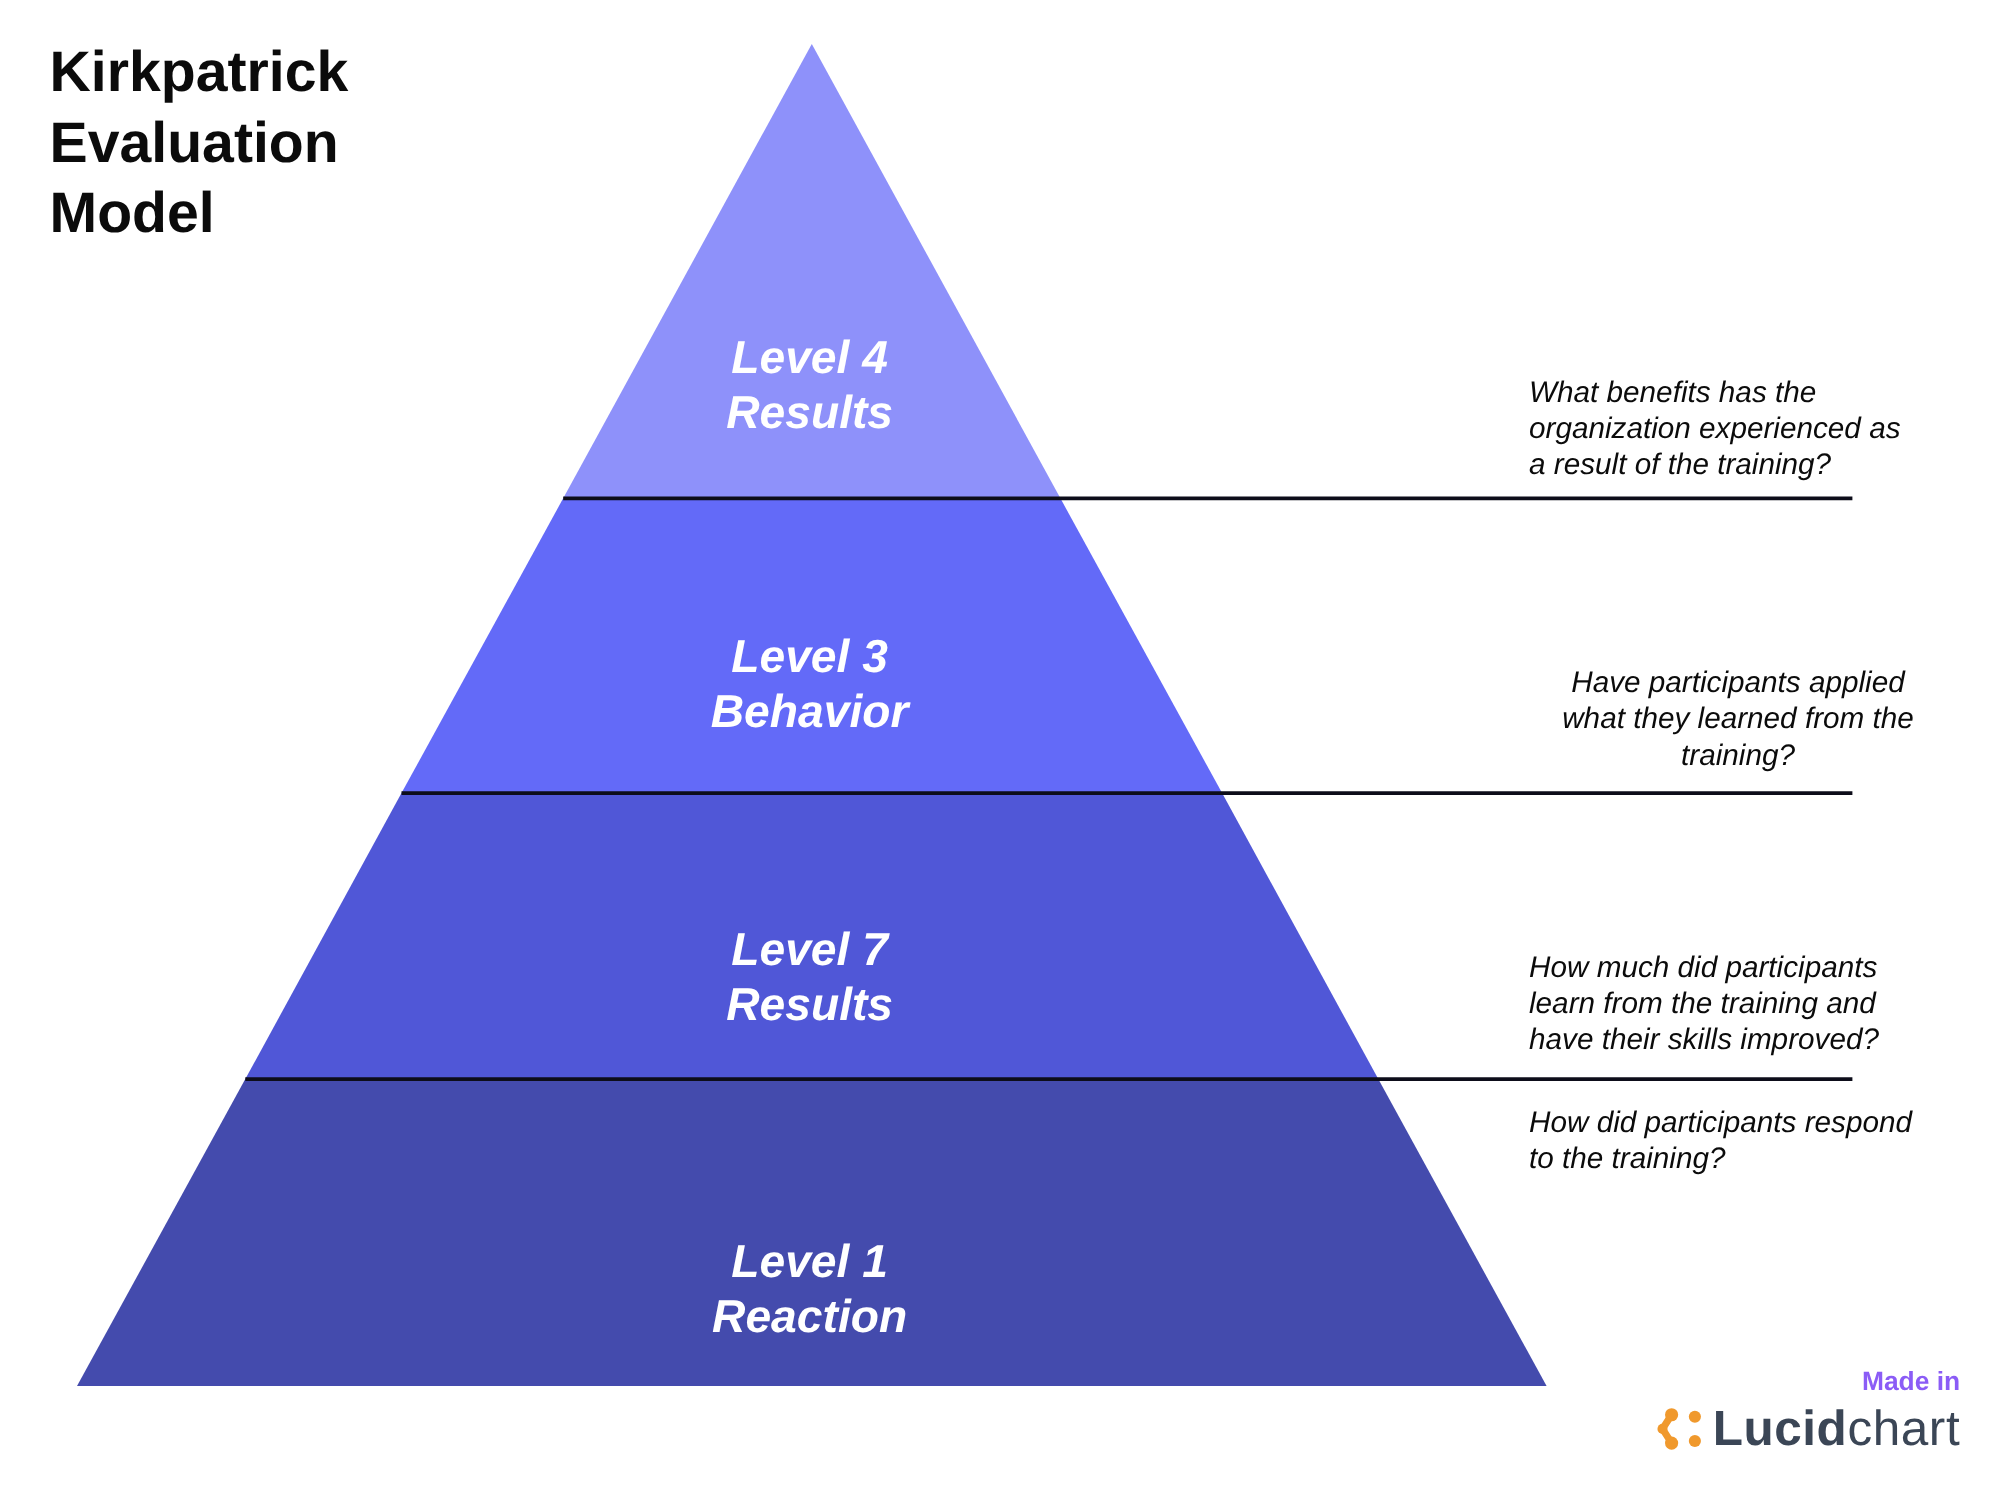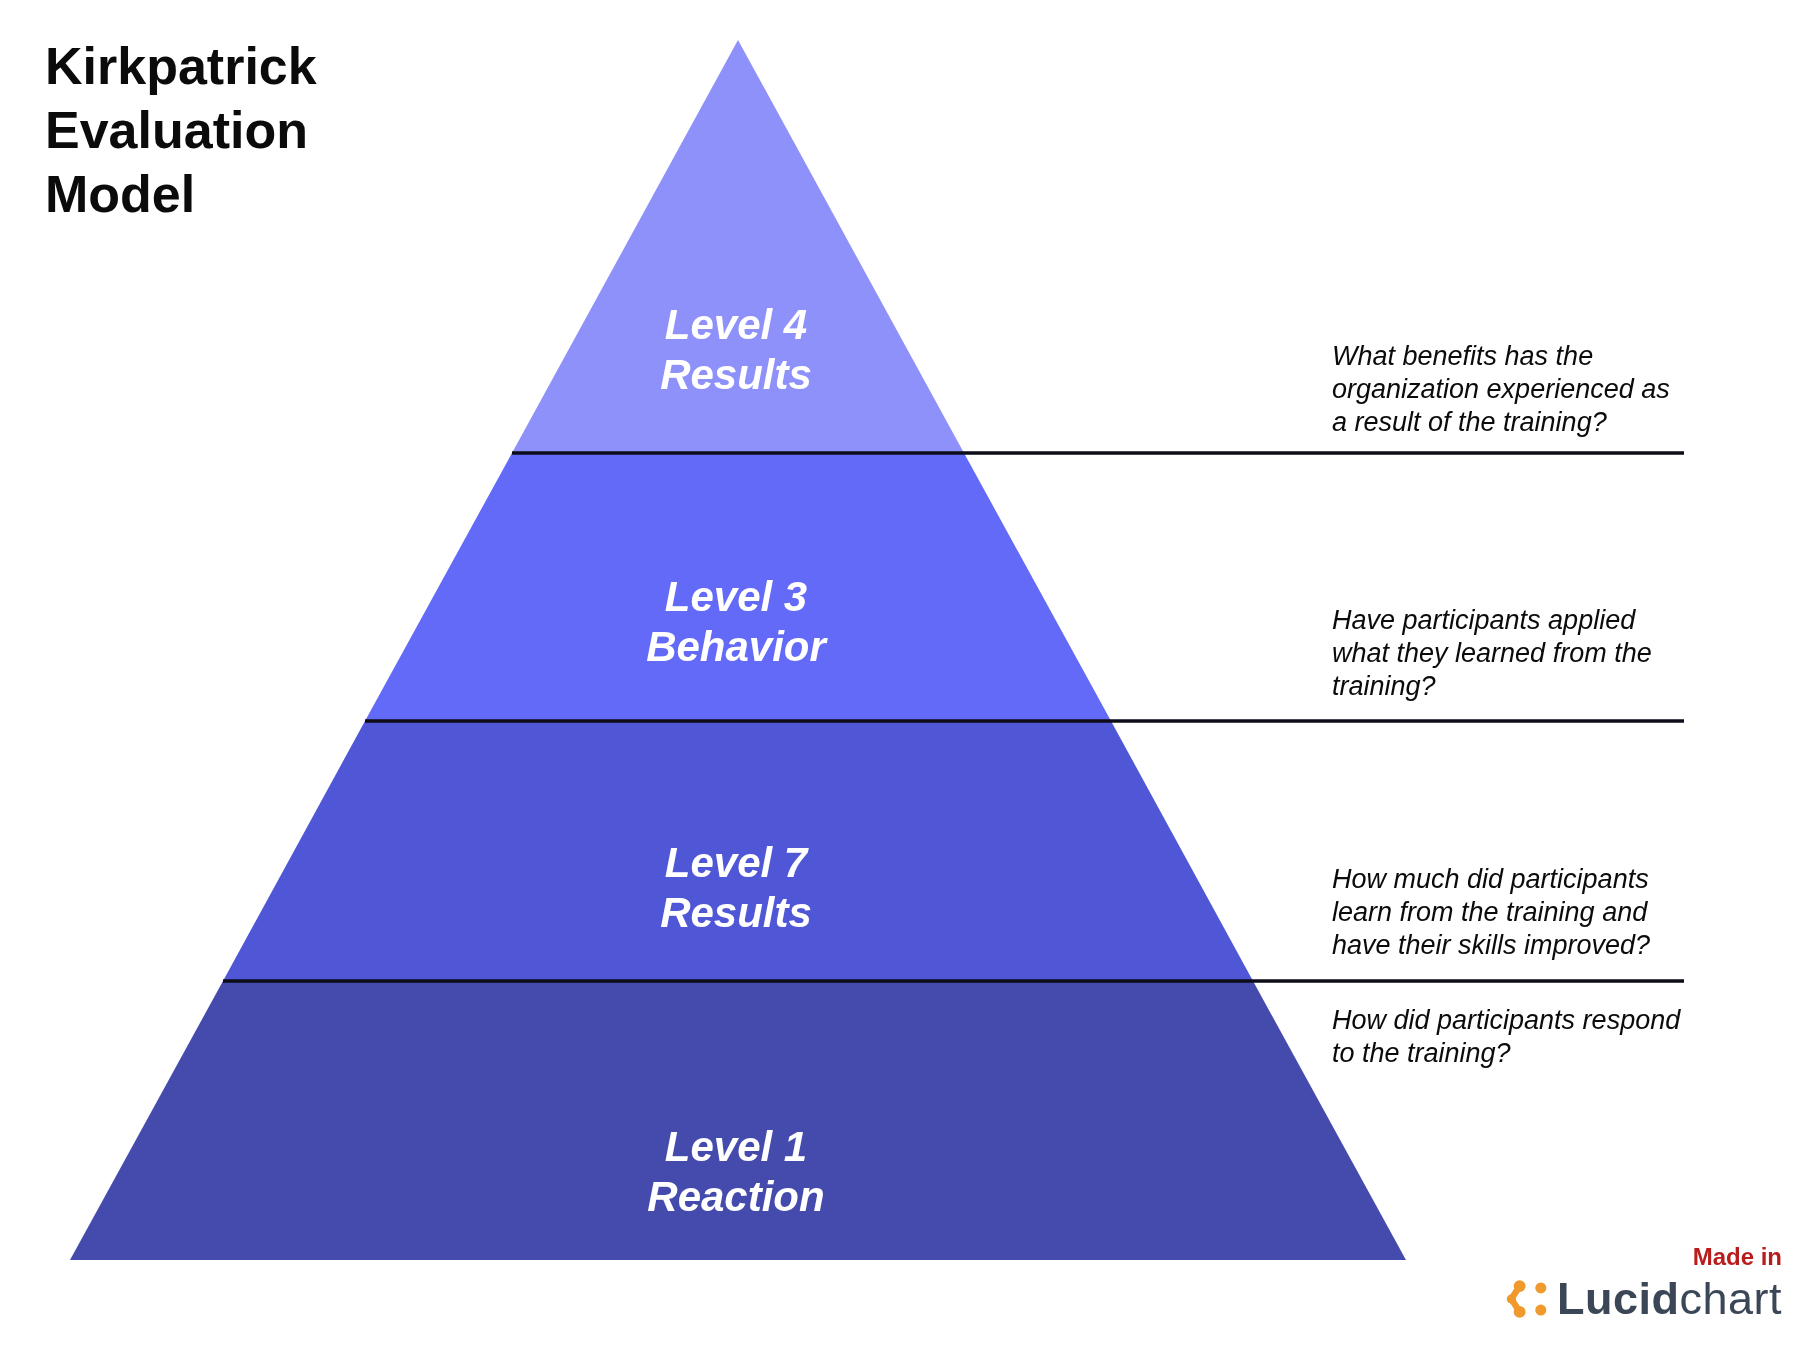--- a/index.html
+++ b/index.html
@@ -40,30 +40,30 @@
     color: #ffffff;
     font-size: 42px;
     font-weight: 700;
     font-style: italic;
     line-height: 50px;
     white-space: nowrap;
   }
   .level-label .lbl-line { display: block; }
   .question {
     position: absolute;
-    left: 1332px;
+    left: 1390px;
     width: 380px;
     font-size: 27px;
     font-style: italic;
     color: #0b0b0b;
     line-height: 33px;
     white-space: pre-line;
   }
   .q1 { top: 340px; }
-  .q2 { top: 604px; }
+  .q2 { top: 604px; text-align: center; }
   .q3 { top: 863px; }
   .q4 { top: 1004px; }
   .footer {
     position: absolute;
     right: 38px;
     top: 1243px;
     text-align: right;
   }
   .made-in {
     font-size: 24px;
@@ -126,21 +126,21 @@
 <div class="question q2">Have participants applied
 what they learned from the
 training?</div>
 <div class="question q3">How much did participants
 learn from the training and
 have their skills improved?</div>
 <div class="question q4">How did participants respond
 to the training?</div>
 
 <div class="footer">
-  <div class="made-in" style="color: #b91c1c;">Made in</div>
+  <div class="made-in" style="color: #8b5cf6;">Made in</div>
   <div class="brand-row">
     <svg class="brand-icon" viewBox="0 0 50 50" xmlns="http://www.w3.org/2000/svg">
       <g fill="#F0992D">
         <circle cx="17" cy="11" r="6.5"></circle>
         <circle cx="17" cy="39" r="6.5"></circle>
         <circle cx="8" cy="25" r="5"></circle>
         <circle cx="40" cy="13" r="6"></circle>
         <circle cx="40" cy="37" r="6"></circle>
       </g>
       <g stroke-width="7" stroke-linecap="round" fill="none" stroke="#F0992D">

